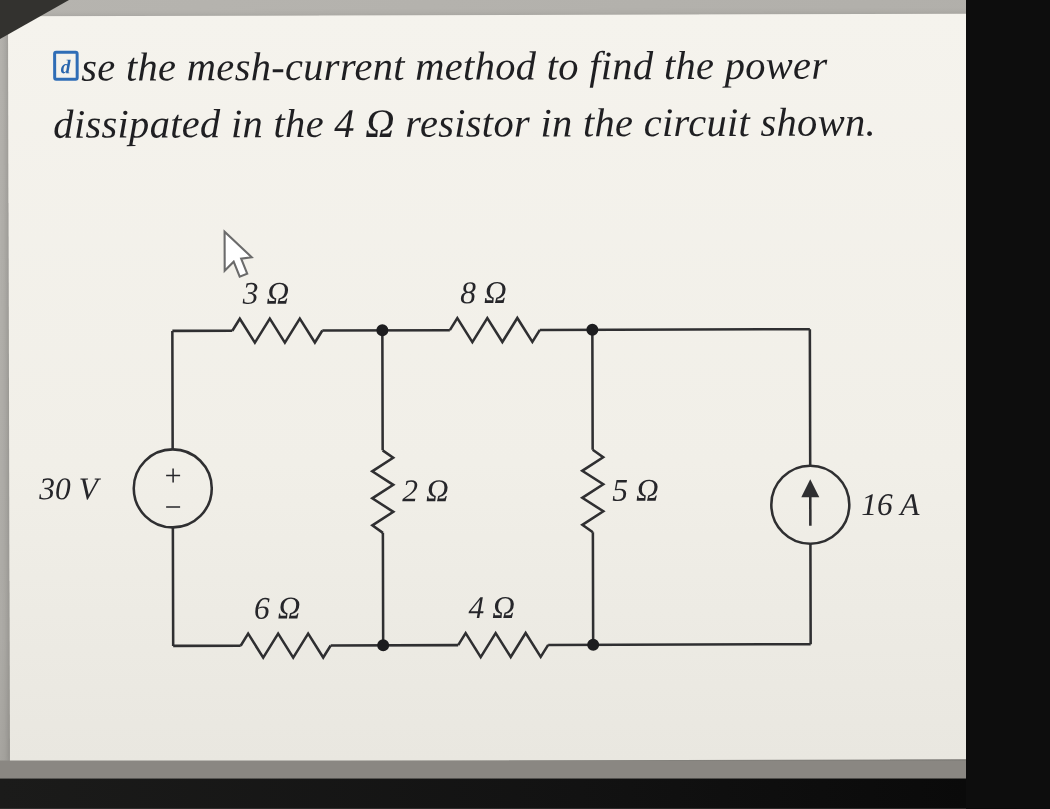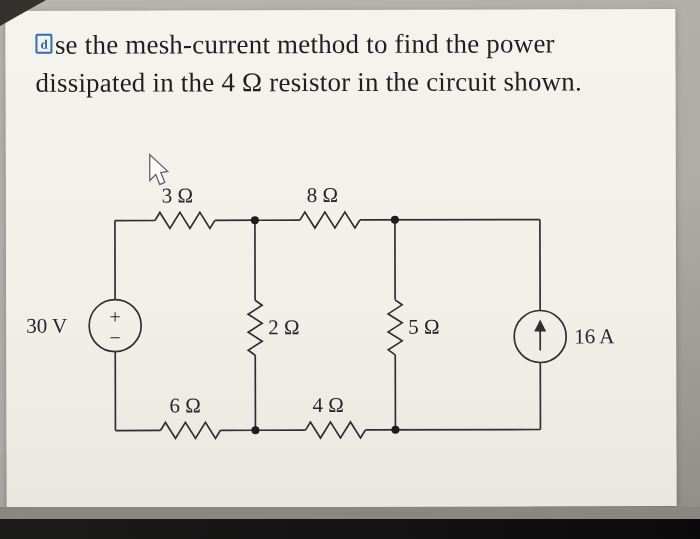--- a/index.html
+++ b/index.html
@@ -1,19 +1,20 @@
 <!DOCTYPE html>
 <html><head>
 <meta charset="utf-8">
 <style>
   html,body{margin:0;padding:0;background:#0d0d0d;}
   .stage{
-    position:relative;width:700px;height:539px;overflow:hidden;
+    position:relative;width:644px;height:539px;overflow:hidden;
     background:linear-gradient(160deg,#b6b4af 0%,#aeaca7 55%,#8e8c87 100%);
     font-family:"Liberation Serif", serif;
+    font-style:italic;
   }
   .corner-dark{
     position:absolute;left:0;top:0;width:46px;height:26px;
     background:#33322f;
     clip-path:polygon(0 0,100% 0,0 100%);
   }
   .paper{
     position:absolute;left:6px;top:10px;width:670px;height:497px;
     background:linear-gradient(180deg,#f5f3ed 0%,#f1efe8 60%,#e9e7e0 100%);
     transform:rotate(-0.15deg);

